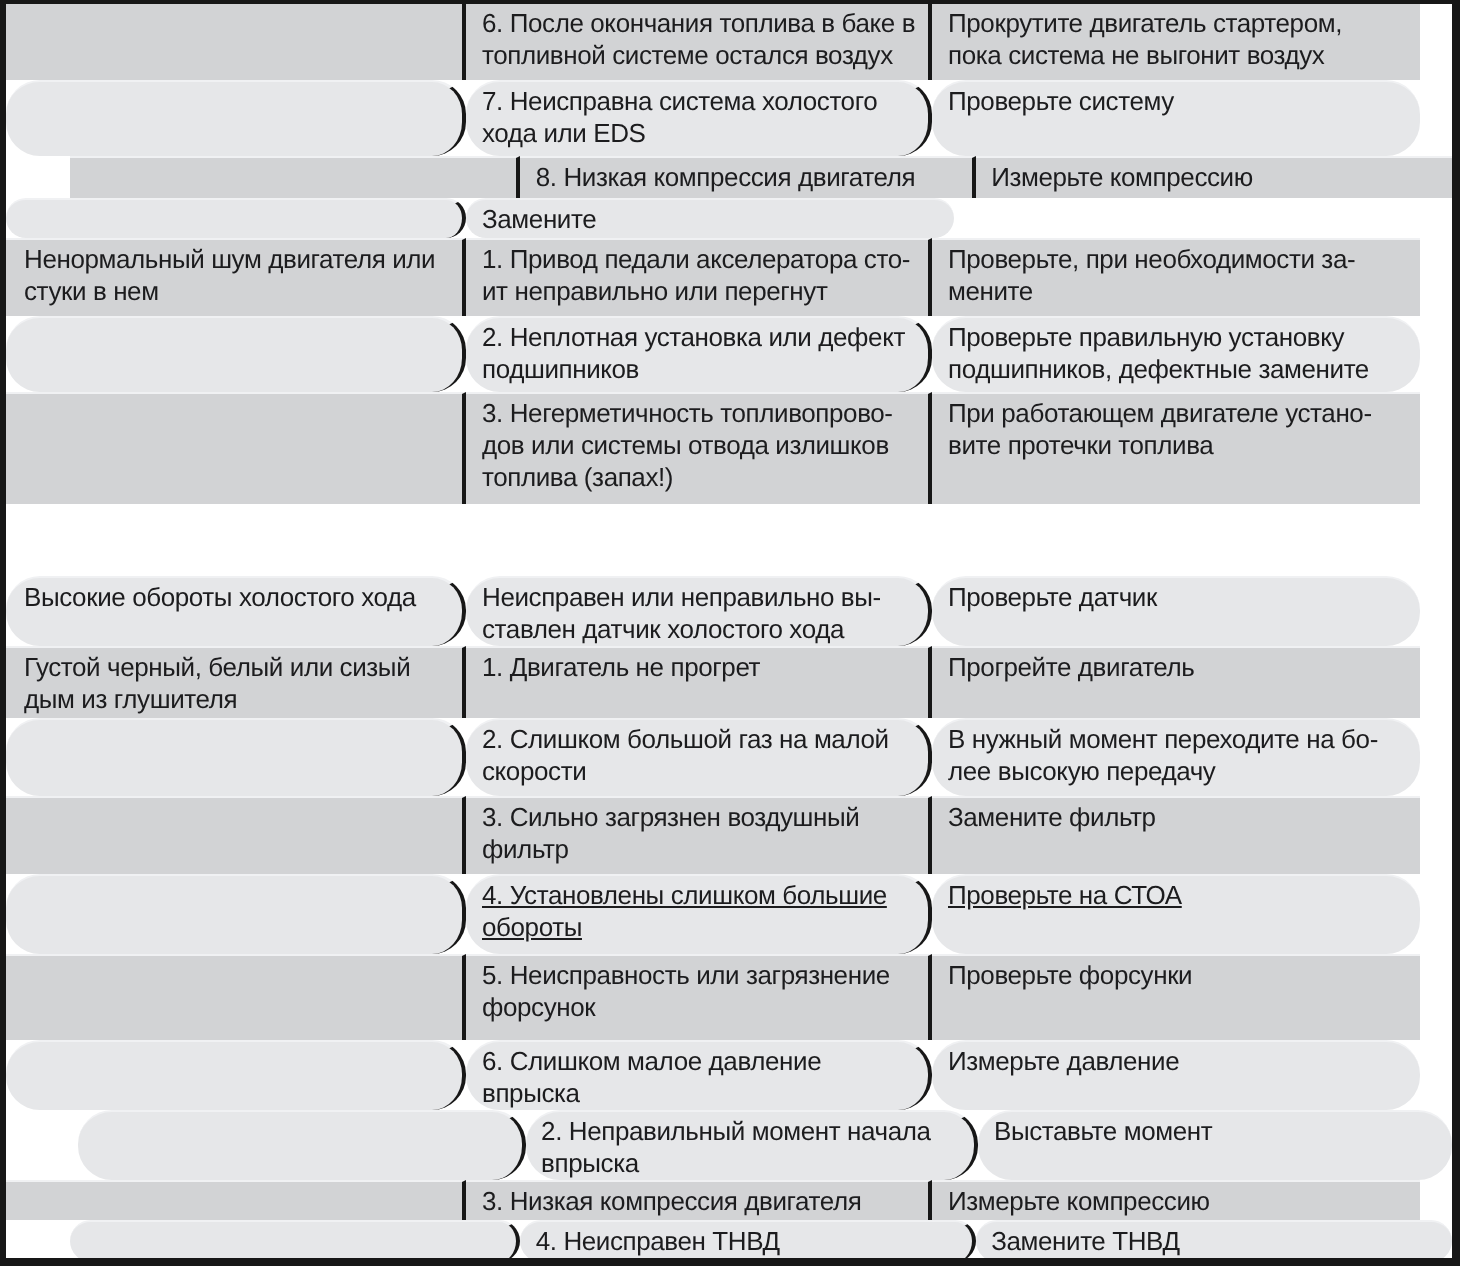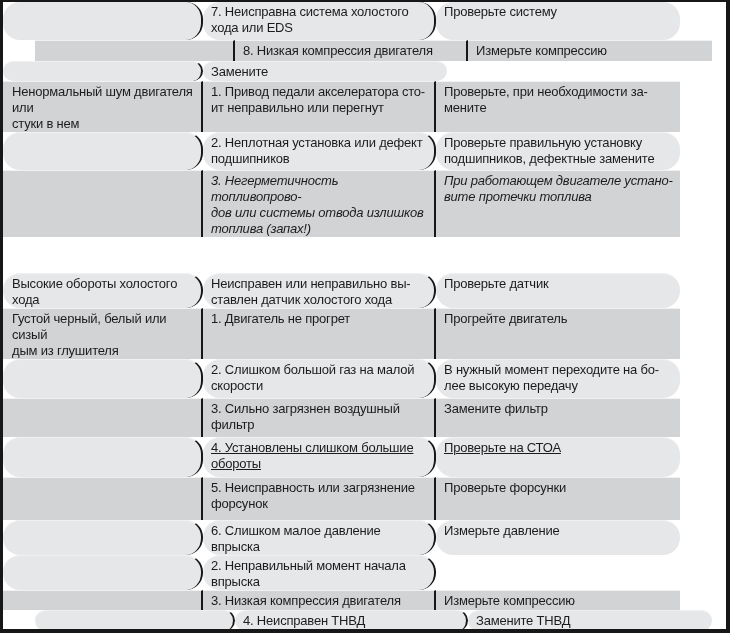--- a/index.html
+++ b/index.html
@@ -24,38 +24,45 @@
     overflow: hidden;
   }
   .row { display: flex; box-sizing: border-box; align-items: stretch; }
   .cell {
     box-sizing: border-box;
     white-space: pre-line;
     padding: 2px 6px 0 8px;
     overflow: hidden;
   }
   .row + .row .cell { border-top: 1px solid #f0f1f3; }
-  .c-sym   { width: 200px; padding-left: 9px; border-right: 2px solid var(--border, #171717); }
+  .c-sym   { width: 230px; padding-left: 9px; border-right: 2px solid var(--border, #171717); }
   .c-cause { width: 233px; border-right: 2px solid var(--border, #171717); }
   .c-rem   { width: 244px; }
   .dark  .cell { background: var(--row-dark, #d2d3d5); }
   .light .cell { background: var(--row-light, #e6e7e9); border-radius: 17px; }
   .h20 { min-height: 20px; } .h21 { min-height: 21px; margin-left: 32px; }
-  .h34 { min-height: 34px; margin-top: 36px; } .h35 { min-height: 35px; }
+  .h34 { min-height: 34px; margin-top: 36px; } .h35 { min-height: 35px; padding-left: 36px; }
   .h36 { min-height: 36px; } .h38 { min-height: 38px; }
   .h39 { min-height: 39px; } .h40 { min-height: 40px; text-decoration: underline; }
   .h43 { min-height: 43px; } .h50 { min-height: 50px; }
-  .h56 { min-height: 56px; font-style: italic; }
+  .h56 { min-height: 56px; }
 </style>
 </head>
 <body>
 
 <div class="page">
   <div class="ttable">
 
+    <div class="row dark h38">
+      <div class="cell c-sym"></div>
+      <div class="cell c-cause">6. После окончания топлива в баке в
+топливной системе остался воздух</div>
+      <div class="cell c-rem">Прокрутите двигатель стартером,
+пока система не выгонит воздух</div>
+    </div>
 
     <div class="row light h38">
       <div class="cell c-sym"></div>
       <div class="cell c-cause">7. Неисправна система холостого
 хода или EDS</div>
       <div class="cell c-rem">Проверьте систему</div>
     </div>
 
     <div class="row dark h21">
       <div class="cell c-sym"></div>
@@ -141,20 +148,21 @@
       <div class="cell c-sym"></div>
       <div class="cell c-cause">6. Слишком малое давление впрыска</div>
       <div class="cell c-rem">Измерьте давление</div>
     </div>
 
 
     <div class="row light h35">
       <div class="cell c-sym"></div>
       <div class="cell c-cause">2. Неправильный момент начала
 впрыска</div>
+      <div class="cell c-rem">Выставьте момент</div>
     </div>
 
     <div class="row dark h20">
       <div class="cell c-sym"></div>
       <div class="cell c-cause">3. Низкая компрессия двигателя</div>
       <div class="cell c-rem">Измерьте компрессию</div>
     </div>
 
     <div class="row light h21">
       <div class="cell c-sym"></div>

